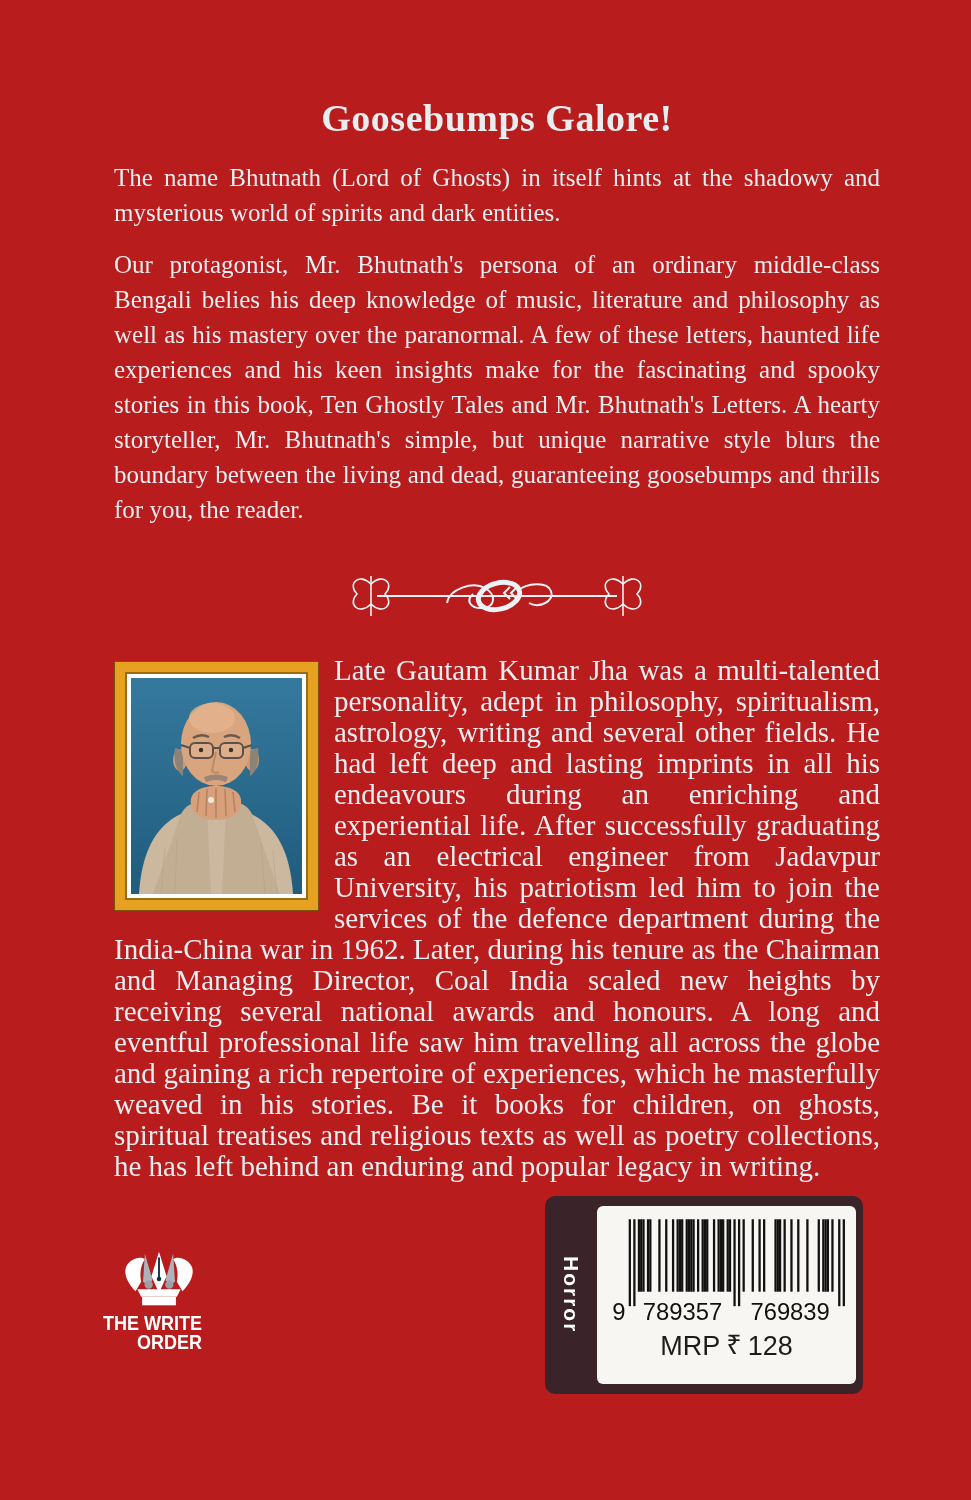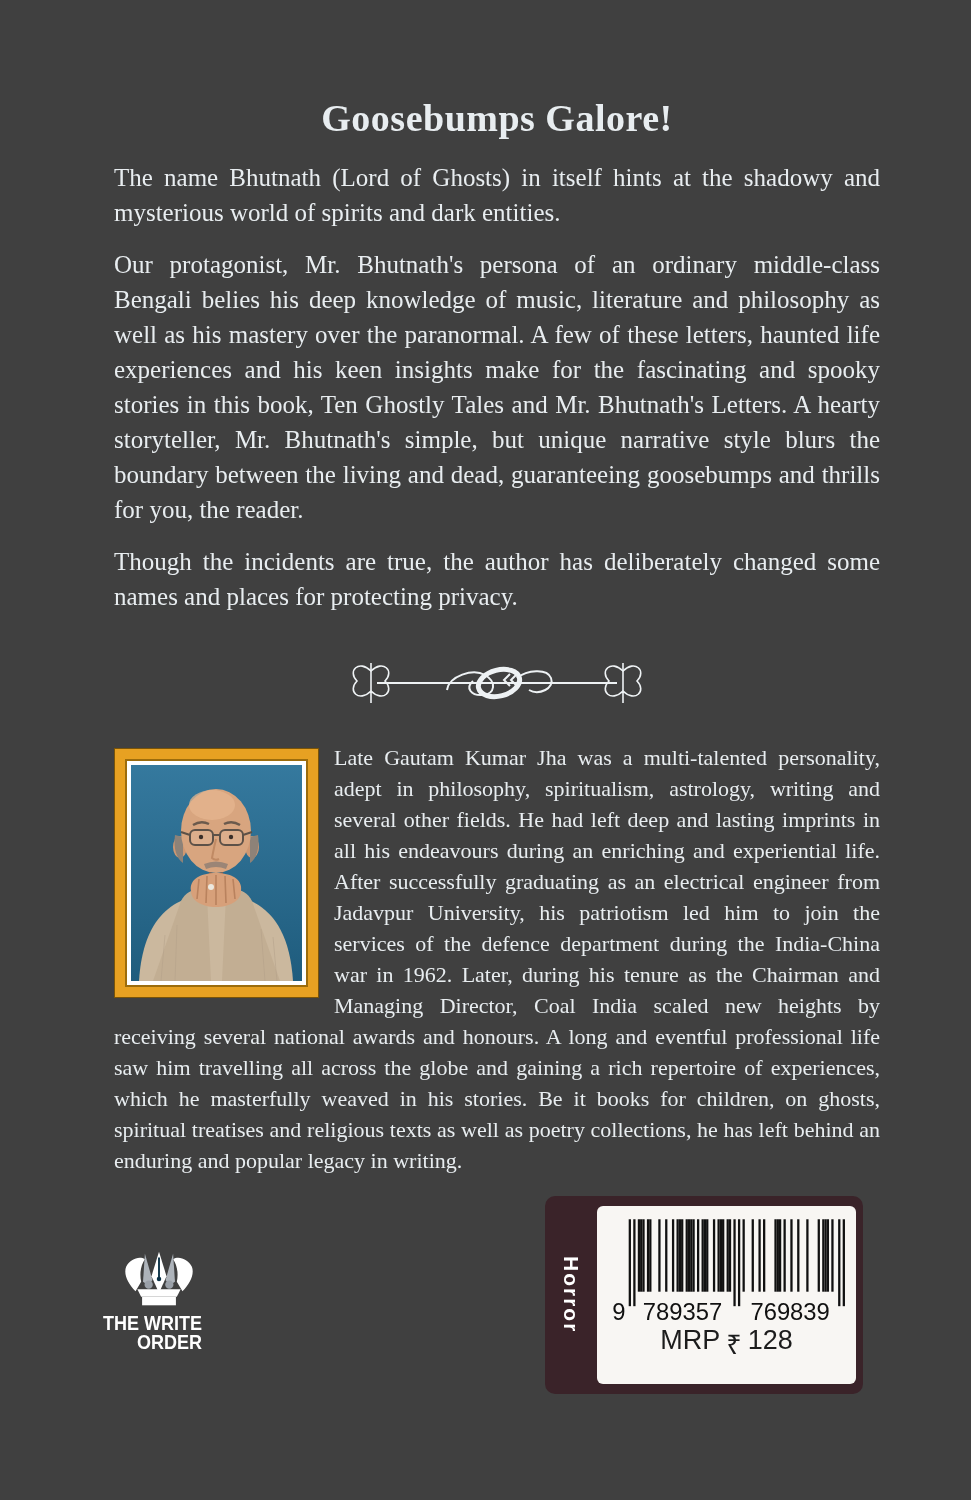--- a/index.html
+++ b/index.html
@@ -1,53 +1,52 @@
 <!DOCTYPE html>
 <html><head>
 <meta charset="utf-8">
 <style>
   html,body{margin:0;padding:0;background:#0a3146;}
-  .cover{position:relative;width:971px;height:1500px;background:#404040;overflow:hidden;
+  .cover{position:relative;width:971px;height:1500px;background:#b91c1c;overflow:hidden;
          font-family:"Liberation Serif", serif;color:#e8edf0;margin:0 auto;}
   .content{position:absolute;left:114px;top:96px;width:766px;}
   .title{font-size:38px;font-weight:700;text-align:center;margin:0 0 20px 0;letter-spacing:.5px;}
   .para{font-size:25px;line-height:35px;text-align:justify;margin:8px 0 17px 0;}
   .divider-wrap{text-align:center;margin:40px 0 26px 0;}
-  .bio{font-size:22px;line-height:31px;text-align:justify;}
+  .bio{font-size:29px;line-height:31px;text-align:justify;}
   .photo-frame{float:left;background:#e7a122;padding:11px;margin:6px 15px 4px 0;
                box-shadow:0 0 0 1px #7a5408 inset;}
   .photo-mat{border:2px solid #9c6c0c;background:#ffffff;padding:4px;}
   .photo-mat svg{display:block;}
   .publisher-logo{position:absolute;left:92px;top:1248px;width:110px;text-align:right;
                   font-family:"Liberation Sans", sans-serif;color:#ffffff;}
   .pub-name{font-weight:800;font-size:18px;line-height:19px;letter-spacing:0;transform:scaleY(1.15);}
   .barcode-box{position:absolute;left:545px;top:1196px;width:318px;height:198px;
                background:#3a2329;border-radius:10px;}
   .genre-strip{position:absolute;left:0;top:0;bottom:0;width:52px;display:flex;
                align-items:center;justify-content:center;}
   .genre-strip span{writing-mode:vertical-rl;font-family:"Liberation Sans", sans-serif;
                     font-weight:700;font-size:21px;color:#ffffff;letter-spacing:2px;}
   .white-panel{position:absolute;left:52px;top:10px;right:7px;bottom:10px;background:#f8f6f3;
                border-radius:6px;display:flex;flex-direction:column;align-items:center;}
   .white-panel svg{margin-top:13px;}
   .mrp-row{font-family:"Liberation Sans", sans-serif;font-size:27px;color:#1c1c1c;
-           margin-top:2px;display:flex;align-items:flex-start;}
+           margin-top:2px;display:flex;align-items:flex-end;}
   .mrp-row span{margin:0 3px;}
   .ean-text{font-family:"Liberation Sans", sans-serif;font-size:23px;fill:#111111;}
 </style>
 </head>
 <body>
 
 <div class="cover">
 
   <div class="content">
     <h1 class="title">Goosebumps Galore!</h1>
     <p class="para">The name Bhutnath (Lord of Ghosts) in itself hints at the shadowy and mysterious world of spirits and dark entities.</p>
     <p class="para">Our protagonist, Mr. Bhutnath's persona of an ordinary middle-class Bengali belies his deep knowledge of music, literature and philosophy as well as his mastery over the paranormal. A few of these letters, haunted life experiences and his keen insights make for the fascinating and spooky stories in this book, Ten Ghostly Tales and Mr. Bhutnath's Letters. A hearty storyteller, Mr. Bhutnath's simple, but unique narrative style blurs the boundary between the living and dead, guaranteeing goosebumps and thrills for you, the reader.</p>
-    <p class="para">Though the incidents are true, the author has deliberately changed some names and places for protecting privacy.</p>
 
     <div class="divider-wrap">
       <svg width="300" height="58" viewBox="0 0 300 58">
         <g fill="none" stroke="#eef2f4">
           <path stroke-width="2" d="M30,29 H270"></path>
           <path stroke-width="1.6" d="M24,17 C12,5 0,17 10,27 C0,37 12,49 24,37 C36,49 48,37 38,27 C48,17 36,5 24,17 Z"></path>
           <path stroke-width="1.6" d="M24,9 V49"></path>
           <path stroke-width="1.6" d="M276,17 C264,5 252,17 262,27 C252,37 264,49 276,37 C288,49 300,37 290,27 C300,17 288,5 276,17 Z"></path>
           <path stroke-width="1.6" d="M276,9 V49"></path>
           <path stroke-width="2" d="M100,36 C102,22 126,14 138,21 C150,28 148,40 136,41 C124,42 118,34 126,27"></path>

